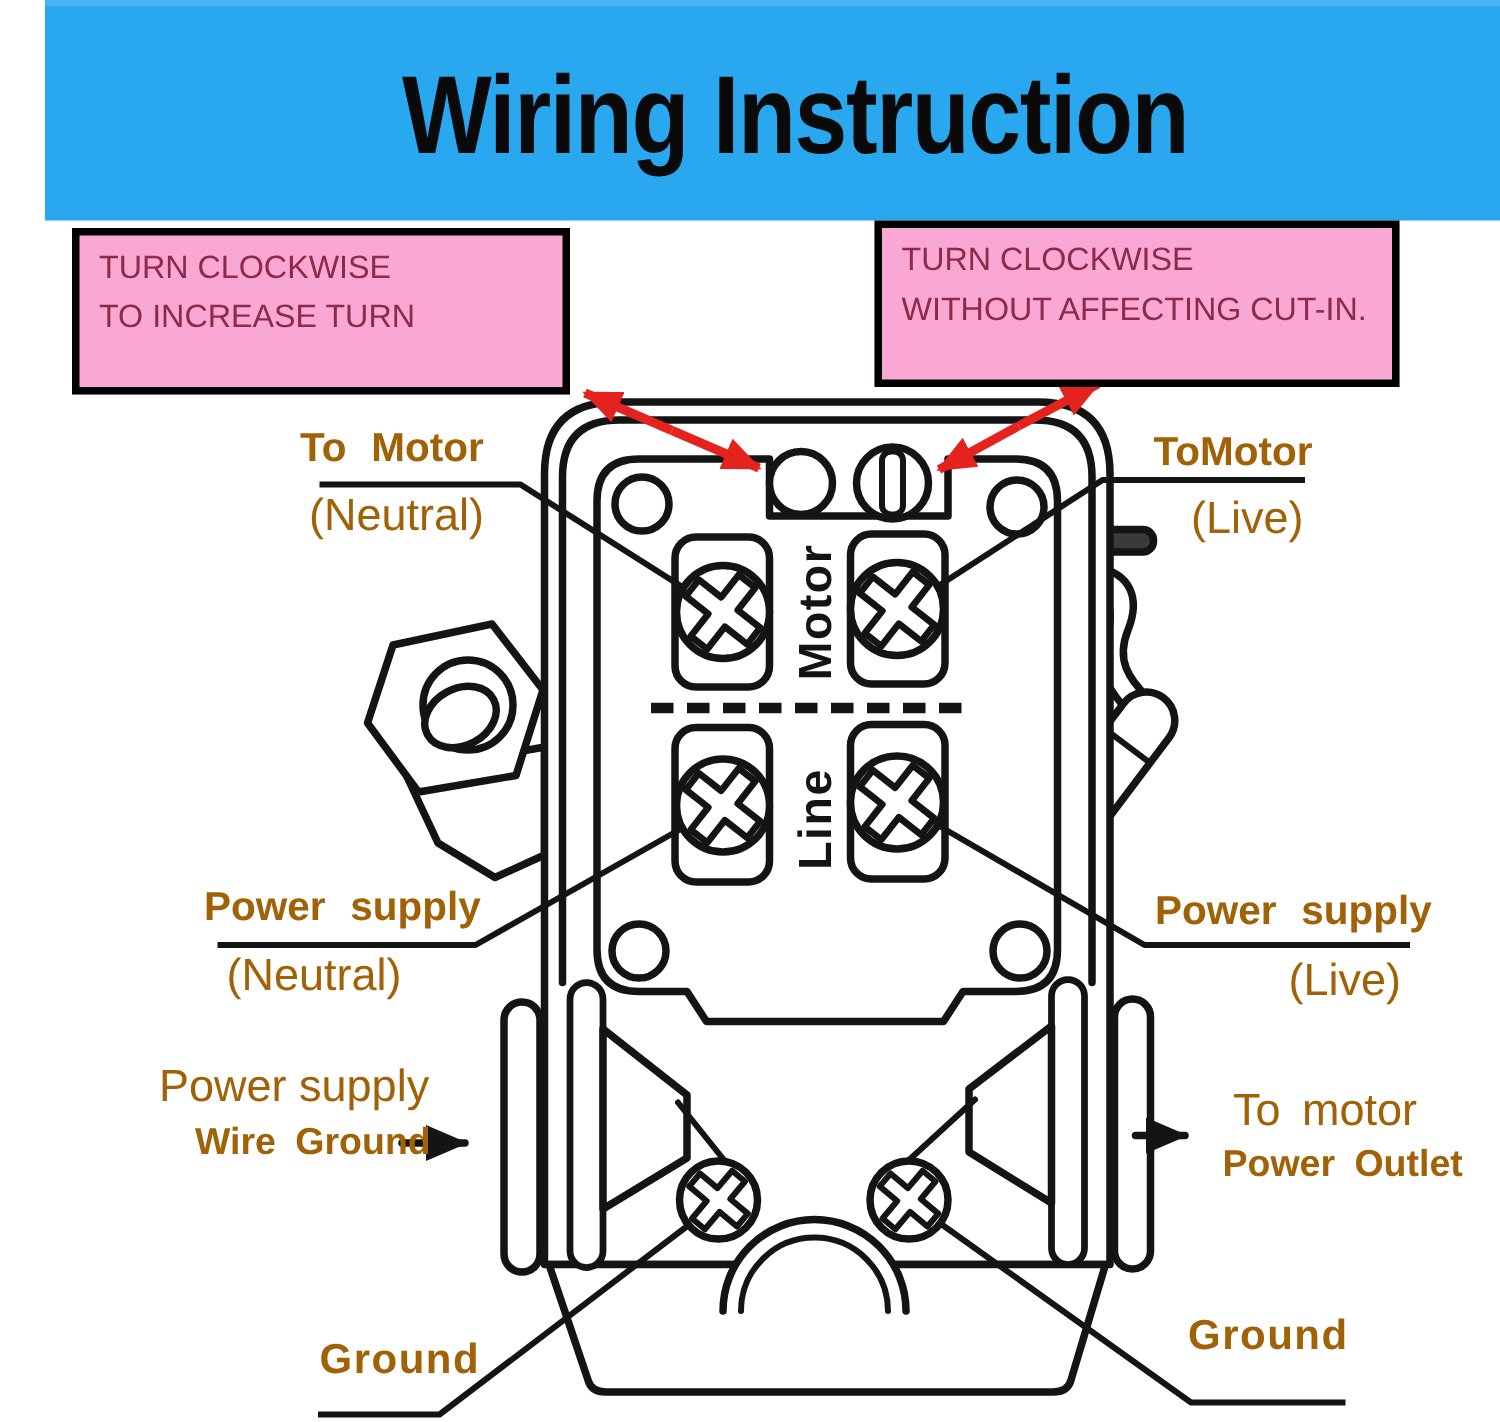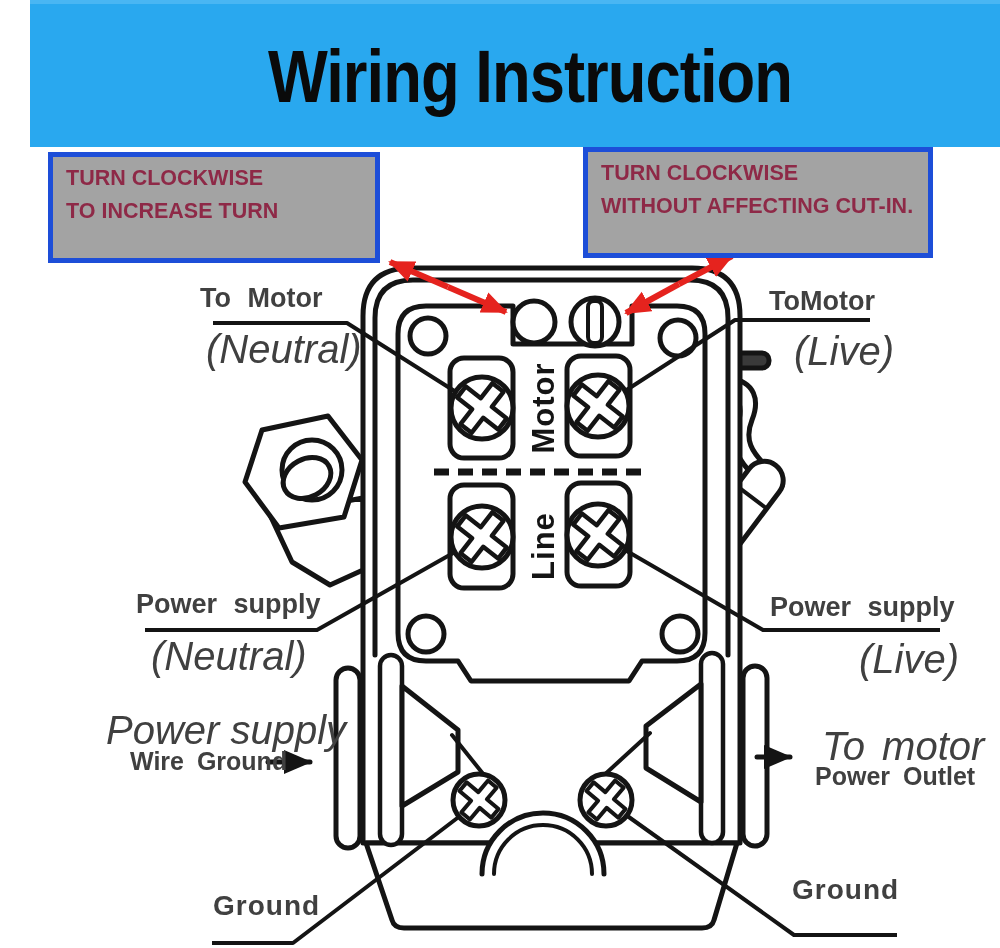--- a/index.html
+++ b/index.html
@@ -6,29 +6,29 @@
   #page{position:relative;width:1000px;height:948px;background:#ffffff;overflow:hidden;
         font-family:"Liberation Sans", sans-serif;margin-left:30px;}
 
   
   #banner{position:absolute;left:0;top:0;width:1000px;height:143px;background:#29a8ef;
           display:flex;align-items:center;justify-content:center;border-top:4px solid #49b6f3;}
   #banner .title{color:#0a0a0a;font-weight:700;font-size:66px;letter-spacing:-1px;
                  transform:scaleX(.96) scaleY(1.12);white-space:nowrap;}
 
   
-  .note{position:absolute;border:5px solid #1d4ed8;background:#a3a3a3;color:#8e2947;
-        font-size:21.5px;font-weight:700;line-height:33px;padding:5px 12px 4px 13px;white-space:nowrap;}
+  .note{position:absolute;border:5px solid #000000;background:#f9a8d4;color:#8e2947;
+        font-size:21.5px;font-weight:400;line-height:33px;padding:5px 12px 4px 13px;white-space:nowrap;}
   #note-left{left:18px;top:152px;width:297px;height:92px;}
   #note-right{left:553px;top:147px;width:315px;height:92px;}
 
   
-  .lbl{position:absolute;color:#404040;white-space:nowrap;}
+  .lbl{position:absolute;color:#a16207;white-space:nowrap;}
   .b27{font-size:27px;font-weight:700;word-spacing:9px;}
-  .r30{font-size:40px;font-weight:400;font-style:italic;}
+  .r30{font-size:30px;font-weight:400;}
   .b25{font-size:25px;font-weight:700;word-spacing:6px;}
   .b28{font-size:28px;font-weight:700;letter-spacing:1px;}
 
   #svg-diagram{position:absolute;left:0;top:0;}
 </style>
 </head>
 <body>
 
 <div id="page">
 

